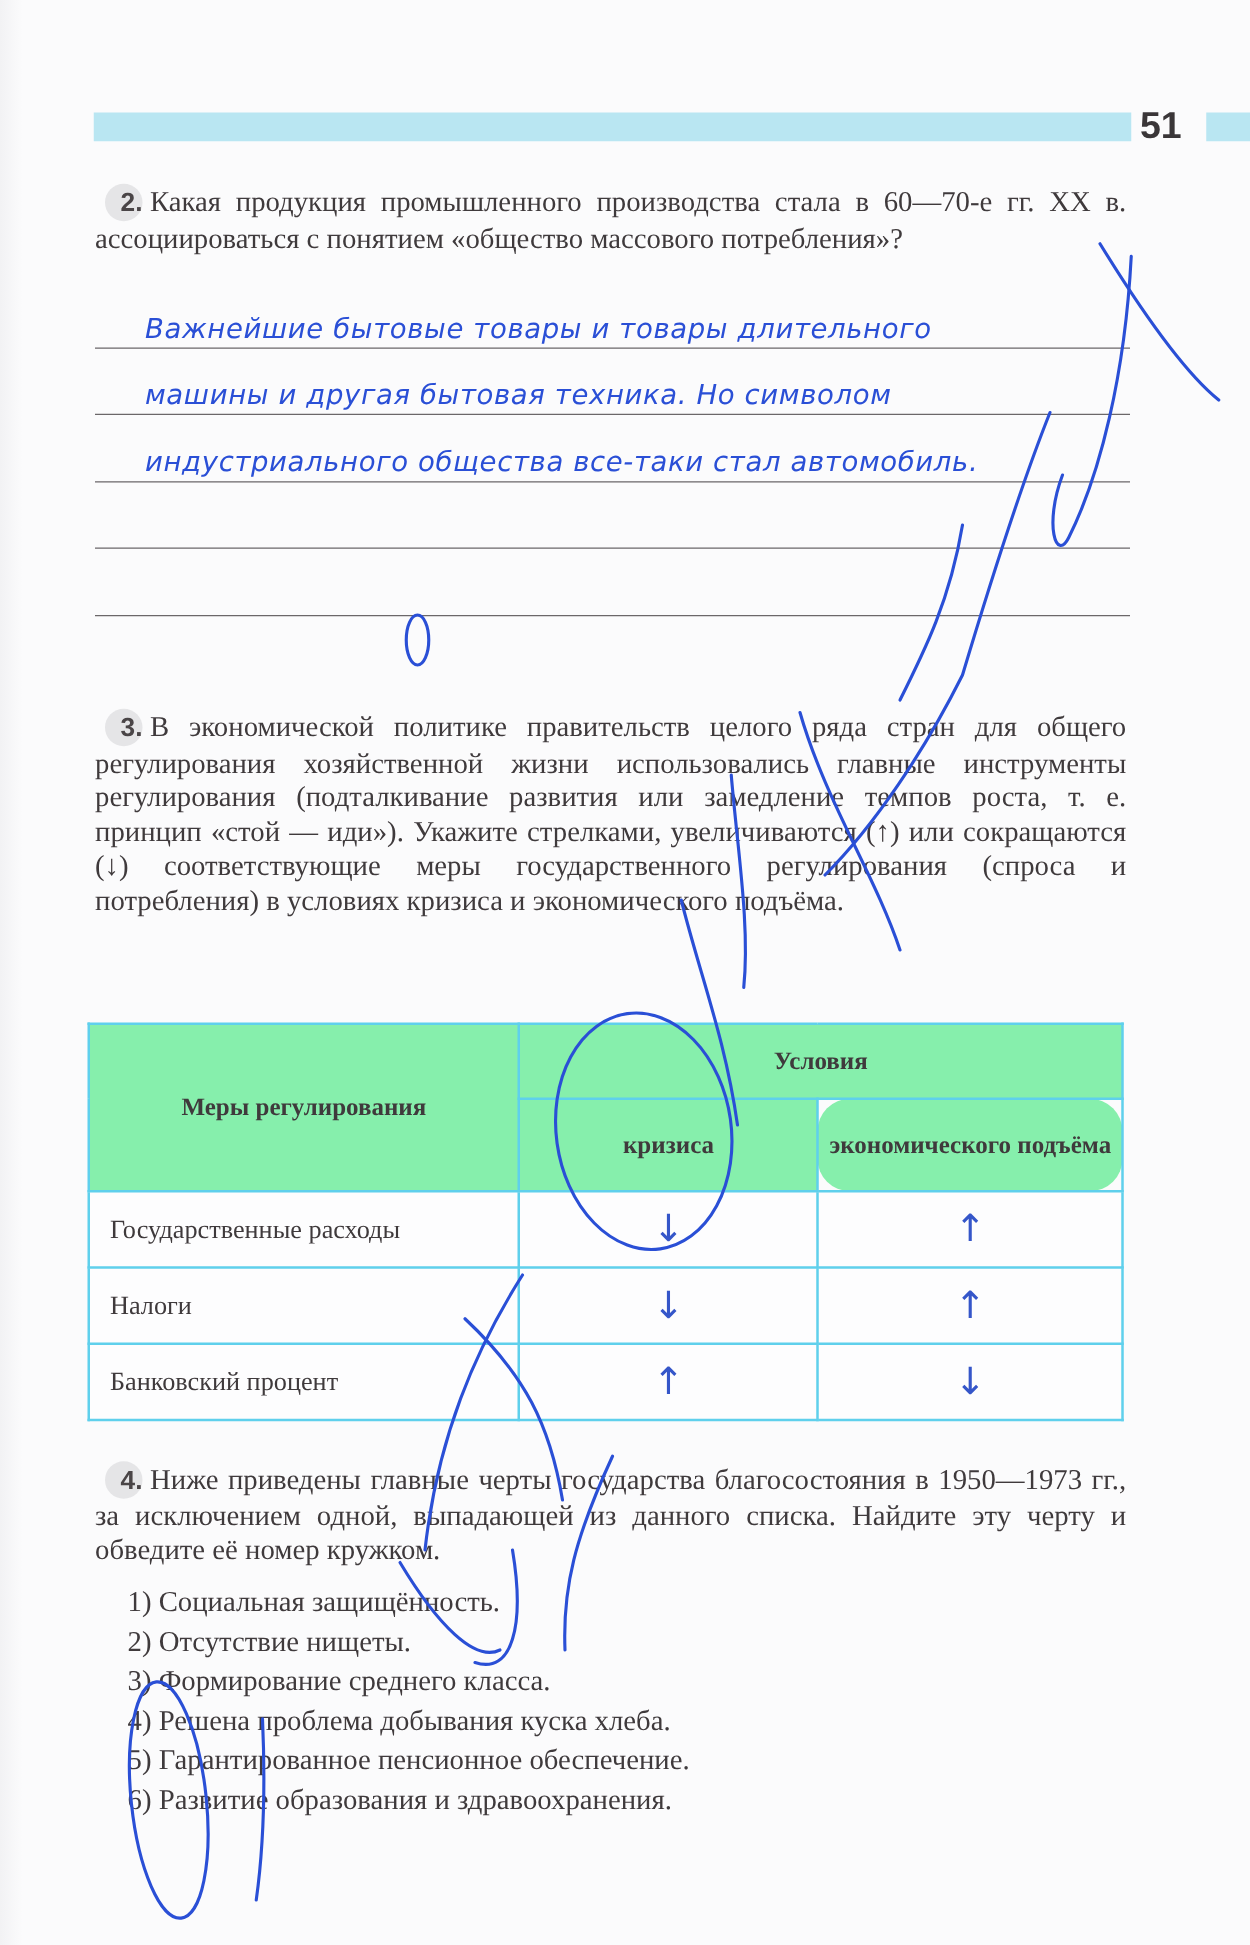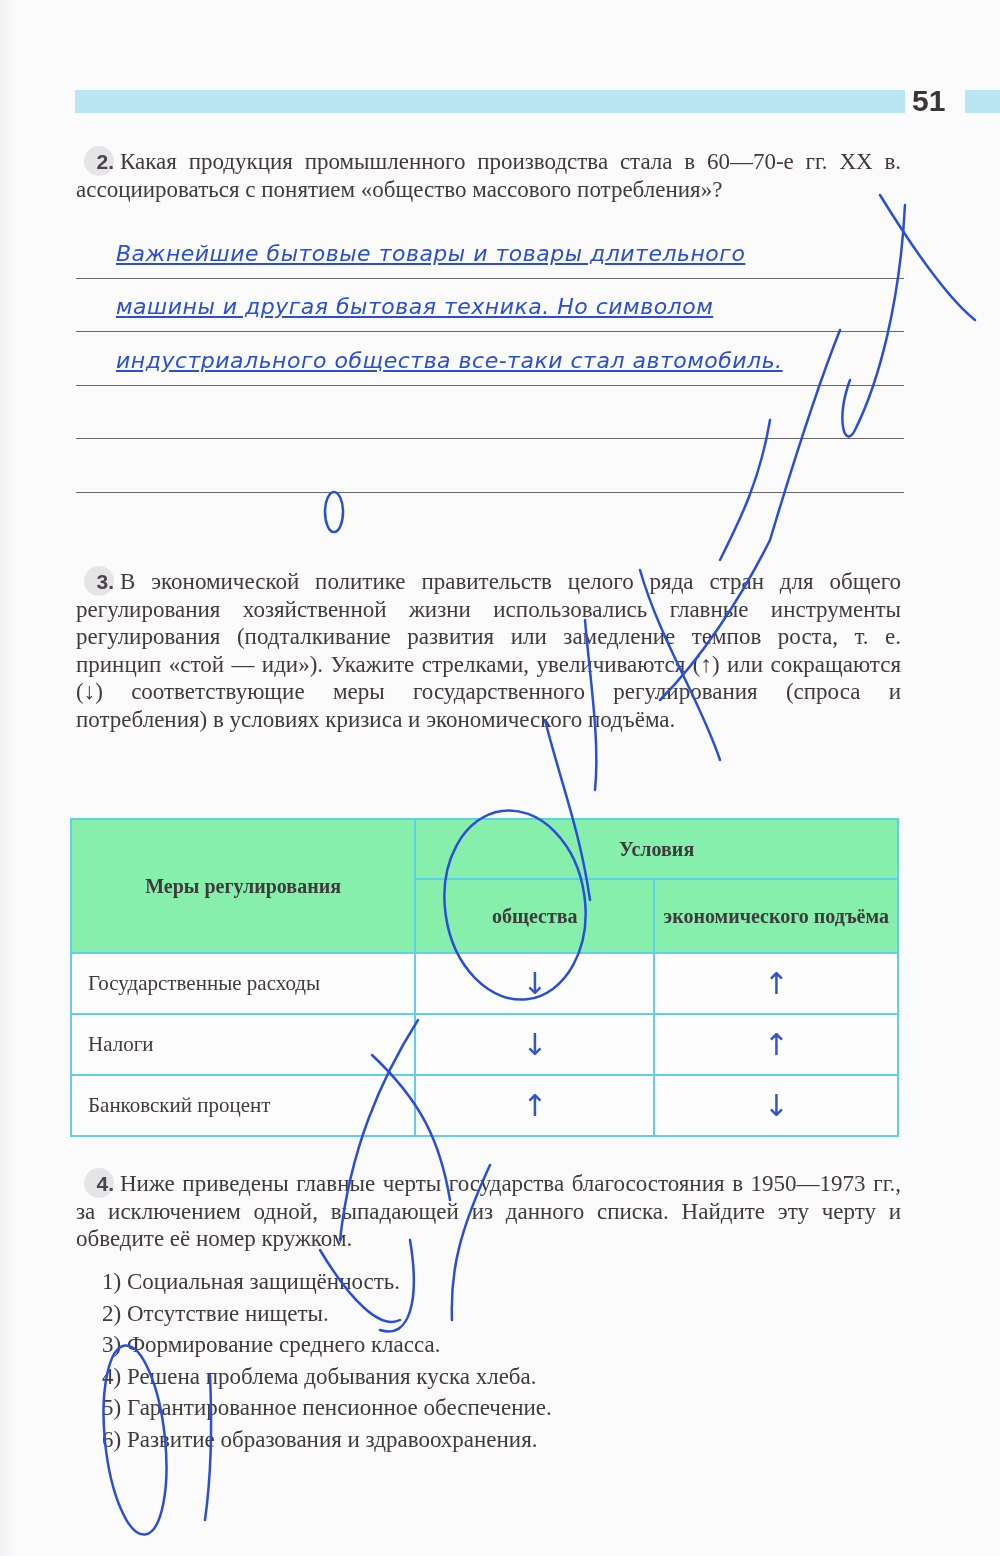--- a/index.html
+++ b/index.html
@@ -13,27 +13,27 @@
   .header-band { position: absolute; top: 90px; height: 23px; background: #b9e6f2; }
   .band-left { left: 75px; width: 830px; }
   .band-right { left: 965px; width: 35px; }
   .page-number { position: absolute; left: 912px; top: 84px; font-family: "Liberation Sans", sans-serif; font-weight: bold; font-size: 30px; color: #3a3638; }
   .task { position: absolute; left: 76px; width: 825px; font-size: 23px; line-height: 27.5px; text-align: justify; }
   .task p { margin: 0; text-indent: 44px; }
   .num-badge { display: inline-block; position: relative; font-weight: bold; font-family: "Liberation Sans", sans-serif; font-size: 21px; color: #4a4547; margin-left: -44px; width: 44px; text-indent: 0; text-align: right; padding-right: 6px; box-sizing: border-box; }
   .num-badge::before { content: ""; position: absolute; right: 6px; top: -2px; width: 30px; height: 30px; border-radius: 50%; background: #e5e5e7; z-index: -1; }
   .answer-lines { position: absolute; left: 76px; width: 828px; }
   .answer-line { position: relative; height: 52.5px; border-bottom: 1.5px solid #6b6769; }
-  .hand { position: absolute; left: 40px; bottom: 12px; font-family: "DejaVu Sans", sans-serif; font-style: italic; font-size: 22px; color: #2a4fd6; white-space: nowrap; letter-spacing: 0.5px; text-decoration: underline; }
+  .hand { position: absolute; left: 40px; bottom: 2px; font-family: "DejaVu Sans", sans-serif; font-style: italic; font-size: 22px; color: #2a4fd6; white-space: nowrap; letter-spacing: 0.5px; }
   table.reg { position: absolute; left: 70px; top: 818px; width: 829px; border-collapse: collapse; font-size: 20px; }
   table.reg td, table.reg th { border: 2px solid #5fd0ec; padding: 0; }
   table.reg th { background: #86efac; font-weight: bold; color: #3f3a3c; text-align: center; }
   .h-measures { width: 343px; }
   .h-crisis { width: 238px; }
-  .h-boom { width: 242px; line-height: 27px; }
+  .h-boom { width: 242px; line-height: 27px; border-radius: 26px; }
   table.reg td { height: 59px; background: #fdfdfe; }
   table.reg td.label { text-align: left; padding-left: 16px; font-size: 21px; }
   .arrow { display: block; text-align: center; font-family: "DejaVu Sans", sans-serif; color: #3556c9; font-size: 30px; line-height: 30px; }
   .item-list { position: absolute; left: 102px; top: 1266px; margin: 0; padding: 0; list-style: none; font-size: 23px; line-height: 31.5px; }
   svg.ink { position: absolute; left: 0; top: 0; width: 1000px; height: 1556px; pointer-events: none; }
 </style>
 </head>
 <body>
 
 <div class="page-edge"></div>
@@ -68,21 +68,21 @@
   <p><span class="num-badge">3.</span><span>В экономической политике правительств целого ряда стран для общего регулирования хозяйственной жизни использовались главные инструменты регулирования (подталкивание развития или замедление темпов роста, т. е. принцип «стой — иди»). Укажите стрелками, увеличиваются (↑) или сокращаются (↓) соответствующие меры государственного регулирования (спроса и потребления) в условиях кризиса и экономического подъёма.</span></p>
 </div>
 
 <table class="reg">
   <tbody>
       <tr>
     <th rowspan="2" class="h-measures" style="height:130px;">Меры регулирования</th>
     <th colspan="2" style="height:58px;">Условия</th>
   </tr>
   <tr>
-    <th class="h-crisis" style="height:72px;">общества</th>
+    <th class="h-crisis" style="height:72px;">кризиса</th>
     <th class="h-boom">экономического подъёма</th>
   </tr>
   <tr>
     <td class="label">Государственные расходы</td>
     <td>
           <span class="arrow">↓</span>
         </td>
     <td>
           <span class="arrow">↑</span>
         </td>

